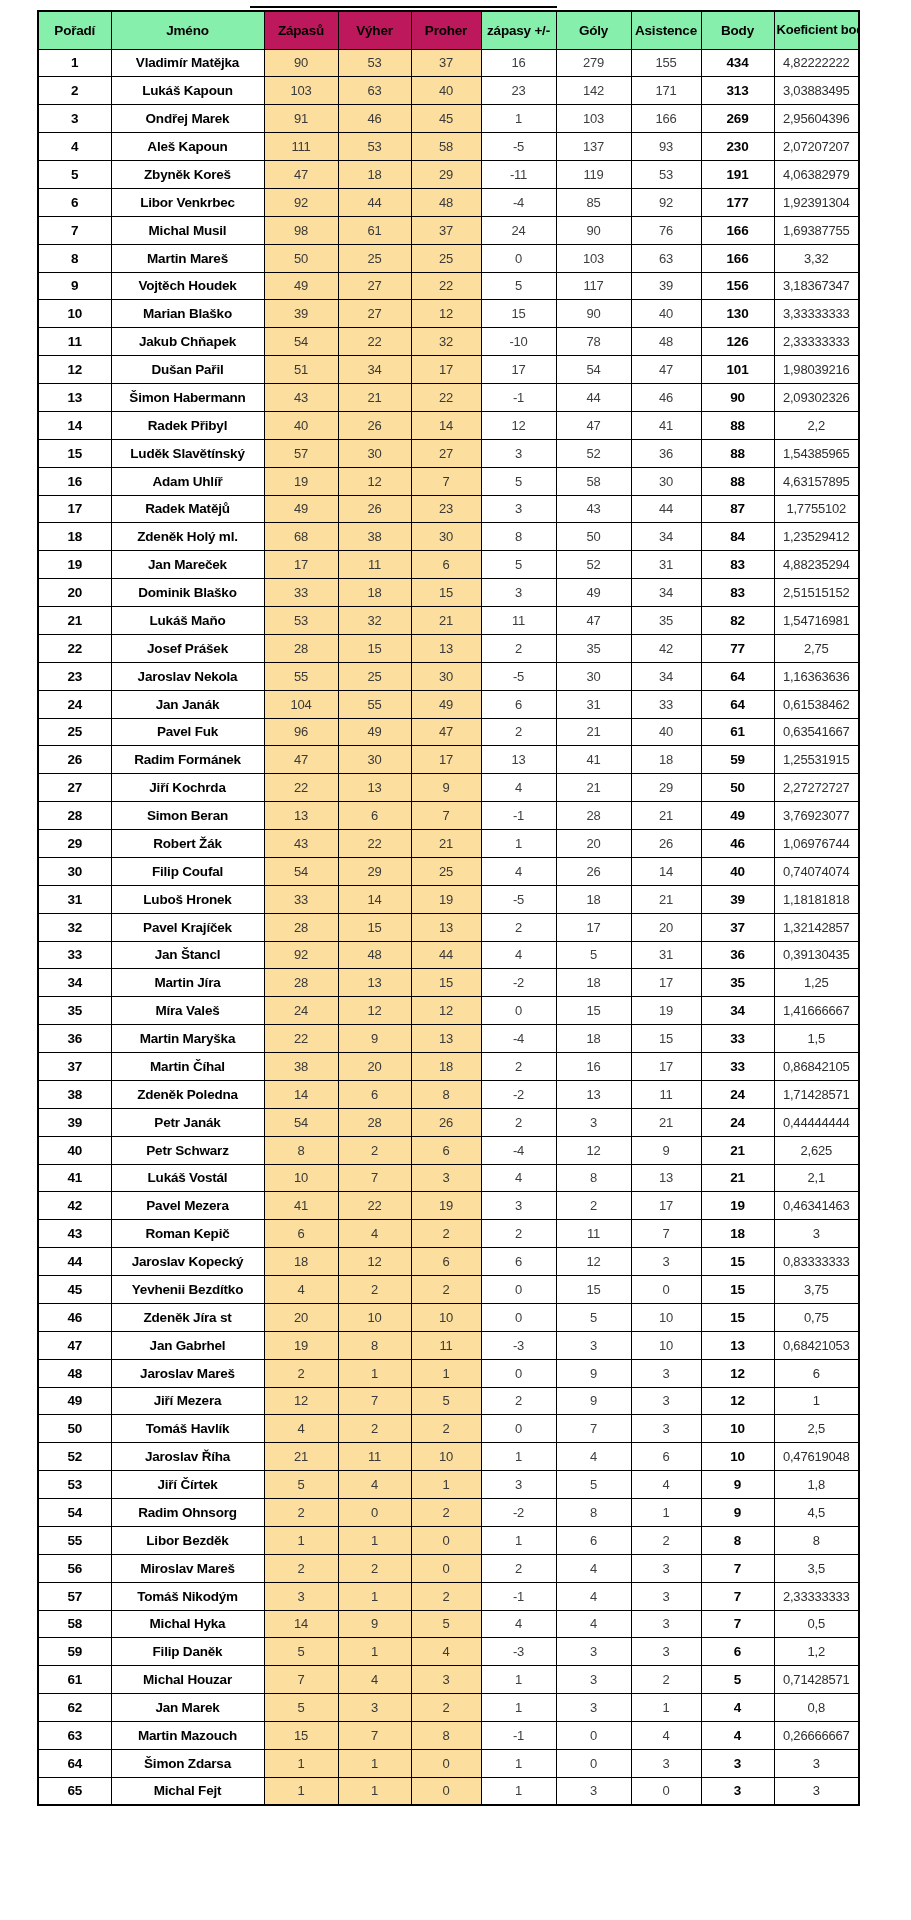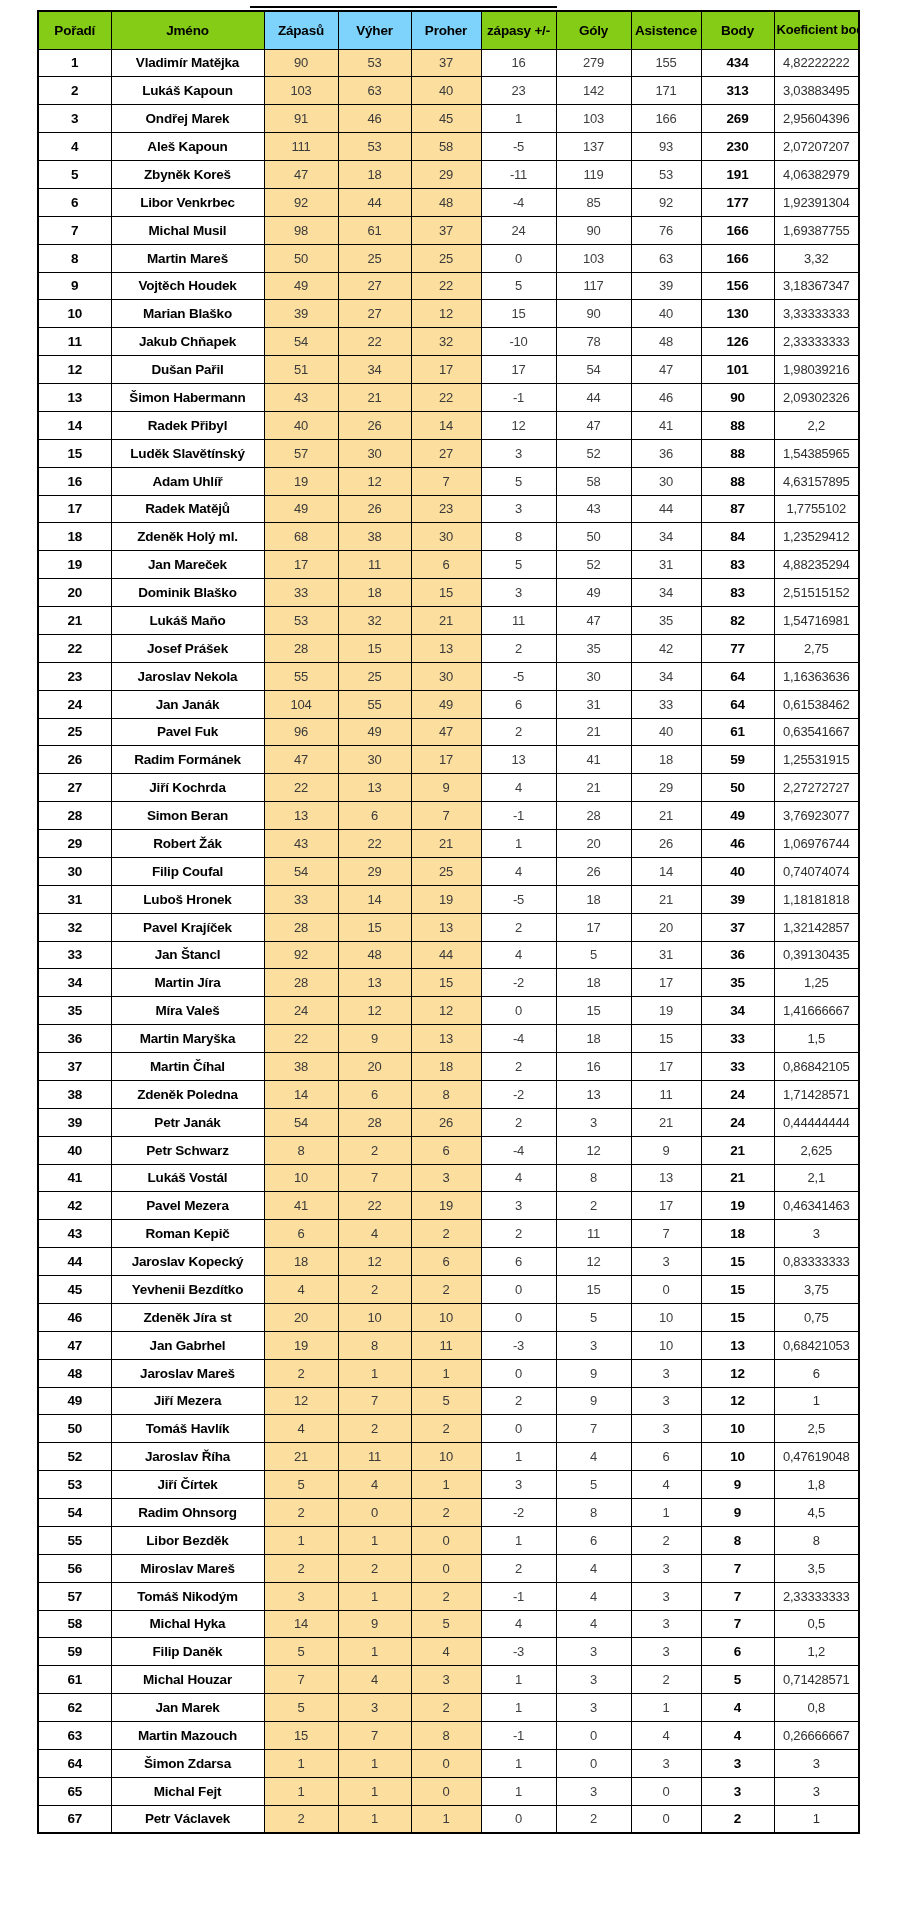--- a/index.html
+++ b/index.html
@@ -51,24 +51,24 @@
   }
   table.stats { border: 2px solid #000; }
 
   thead tr { height: 38px; }
   tbody tr { height: 27.88px; }
 
   th {
     font-size: 13.5px;
     font-weight: bold;
     color: #000;
-    background: #84cc16;
+    background: #86efac;
     line-height: 1.12;
   }
-  th.hl { background: #7dd3fc; }
+  th.hl { background: #be185d; }
   th.two-line { white-space: pre-line; font-size: 13px; }
 
   td { font-size: 13px; color: #3d3d3d; font-weight: 400; }
   td.c-rank  { font-weight: bold; color: #000; font-size: 13.5px; }
   td.c-name  { font-weight: bold; color: #000; font-size: 13.5px; }
   td.c-games, td.c-wins, td.c-loss { background: #FCDE9E; color: #3a3a3a; }
   td.c-body  { font-weight: bold; color: #000; font-size: 13.5px; }
   td.c-coef  { color: #2e2e2e; }
 </style>
 </head>
@@ -855,27 +855,15 @@
     <td class="c-name">Michal Fejt</td>
     <td class="c-games">1</td>
     <td class="c-wins">1</td>
     <td class="c-loss">0</td>
     <td class="c-pm">1</td>
     <td class="c-goals">3</td>
     <td class="c-ass">0</td>
     <td class="c-body">3</td>
     <td class="c-coef">3</td>
   </tr>
-        <tr>
-    <td class="c-rank">67</td>
-    <td class="c-name">Petr Václavek</td>
-    <td class="c-games">2</td>
-    <td class="c-wins">1</td>
-    <td class="c-loss">1</td>
-    <td class="c-pm">0</td>
-    <td class="c-goals">2</td>
-    <td class="c-ass">0</td>
-    <td class="c-body">2</td>
-    <td class="c-coef">1</td>
-  </tr>
       </tbody>
   </table>
 </div>
 
 </body></html>

